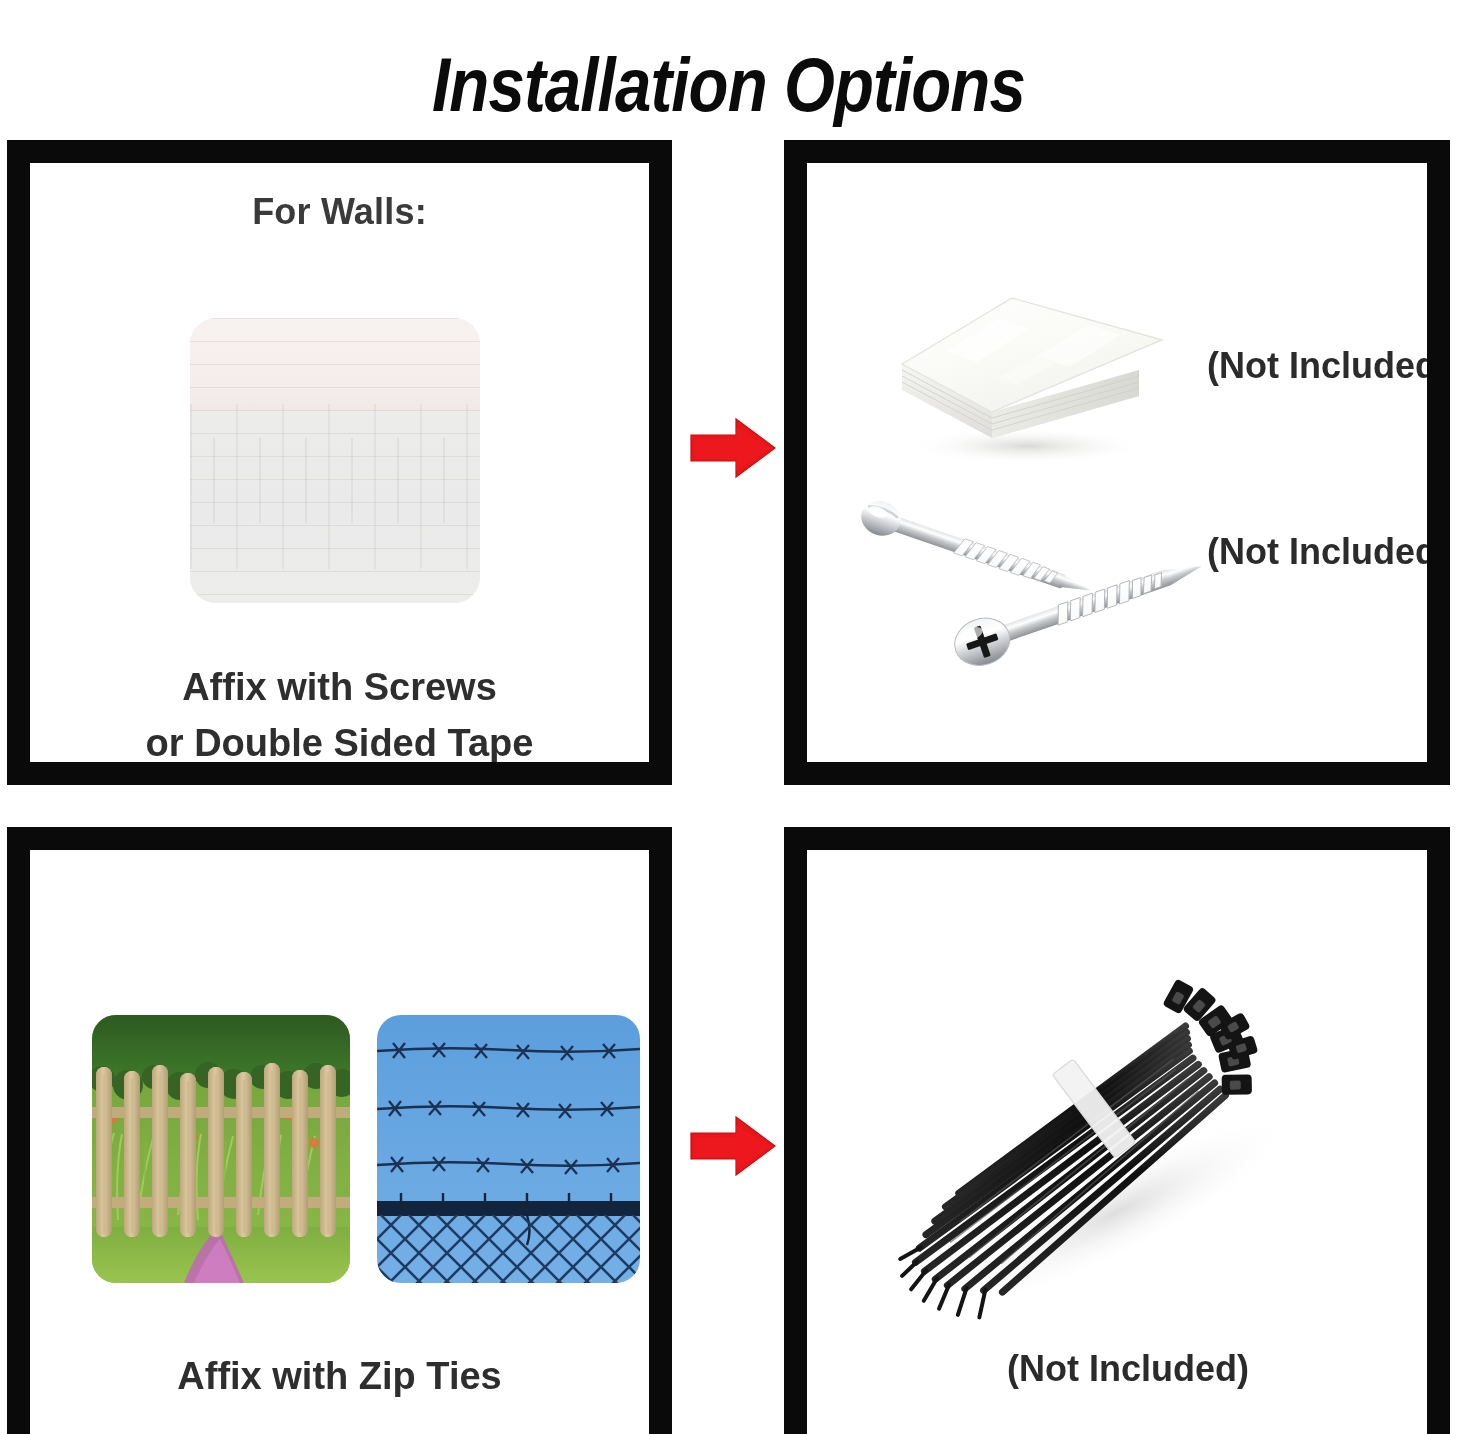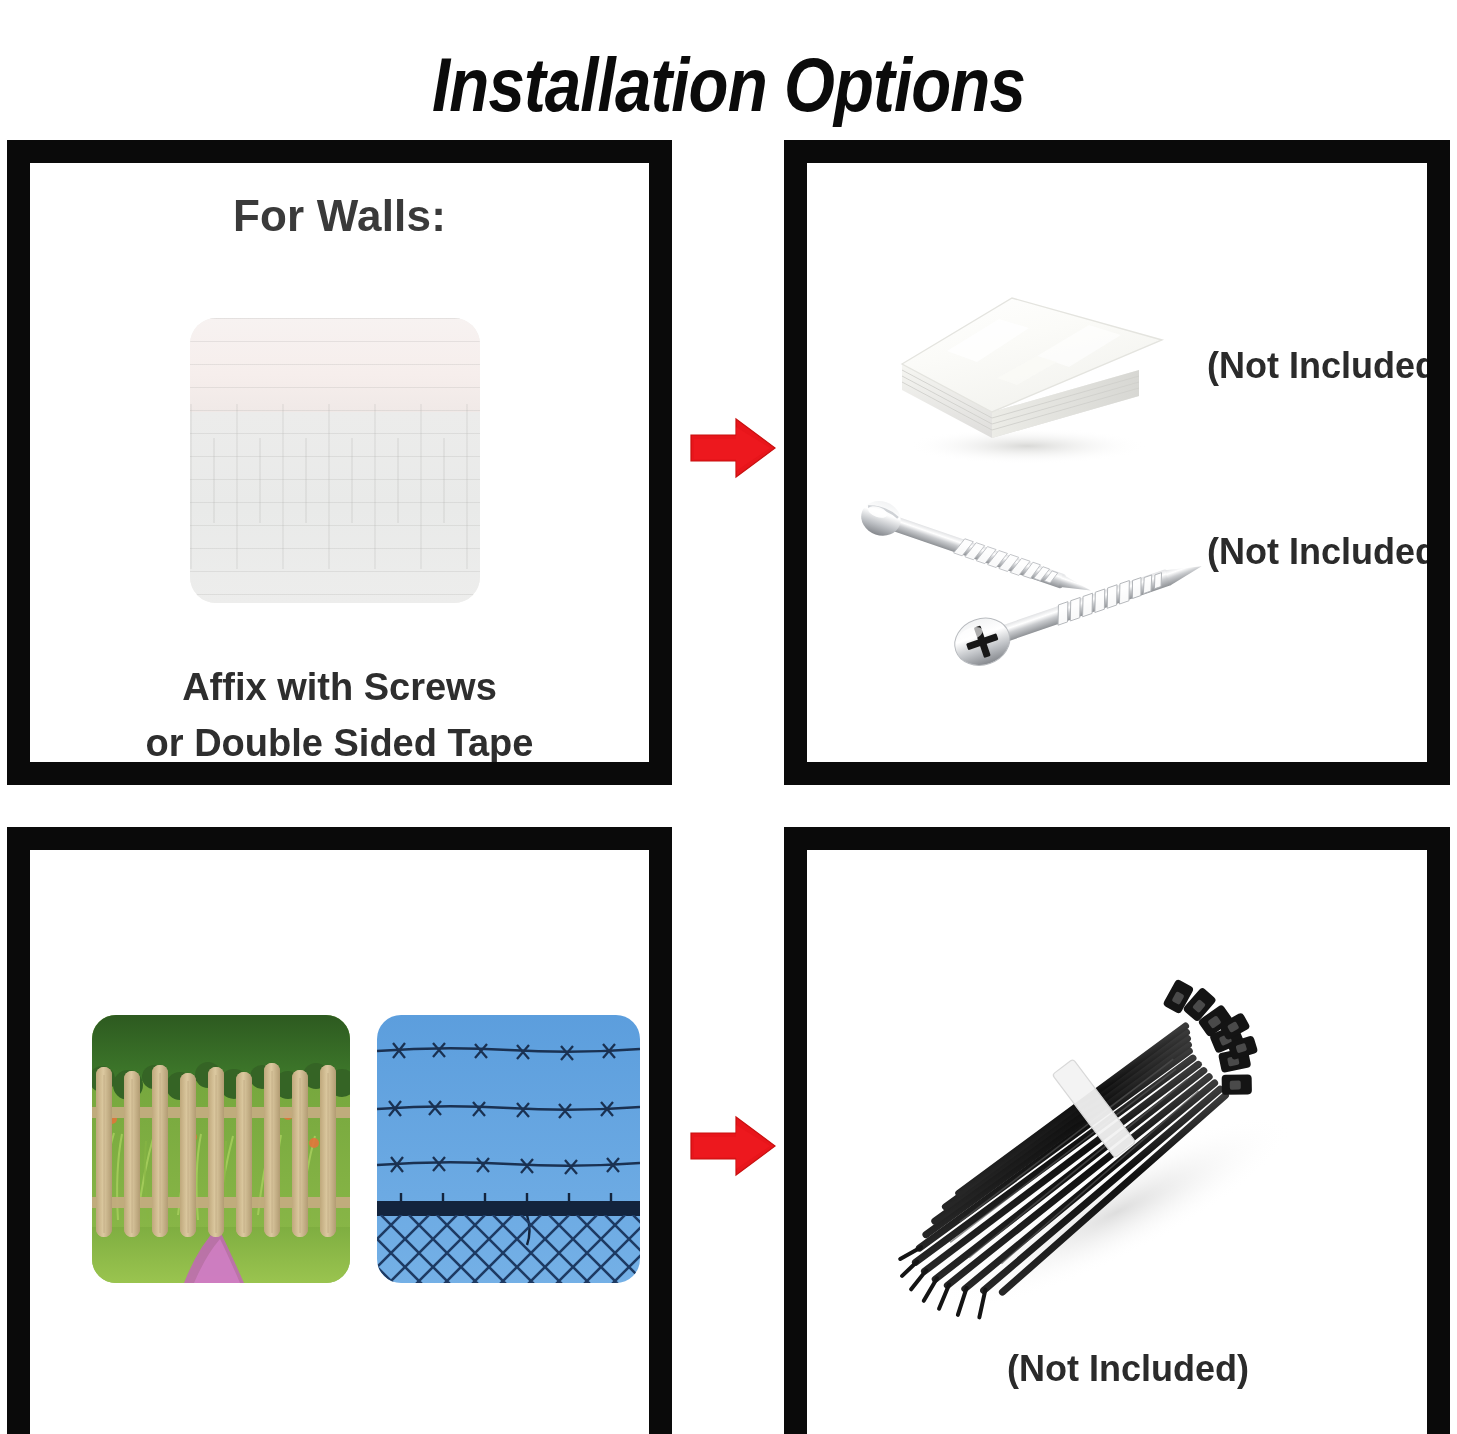--- a/index.html
+++ b/index.html
@@ -58,21 +58,21 @@
   #panel-hardware  { left: 784px; top: 100px;  width: 666px; height: 645px; }
   #panel-fence     { left: 7px;   top: 787px;  width: 665px; height: 640px; }
   #panel-zipties   { left: 784px; top: 787px;  width: 666px; height: 640px; }
 
   
   .panel-heading {
     position: absolute;
     left: 0;
     width: 100%;
     text-align: center;
-    font-size: 44px;
+    font-size: 36px;
     font-weight: bold;
     color: #3a3a3a;
     letter-spacing: 0.2px;
     white-space: nowrap;
   }
   .panel-caption {
     position: absolute;
     left: 0;
     width: 100%;
     text-align: center;
@@ -512,20 +512,21 @@
             <path d="M192,178 l0,10"></path>
               <path d="M234,178 l0,10"></path>
           </g>
 
           <path d="M150,200 q5,16 0,30" stroke="#13243d" stroke-width="2.4" fill="none"></path>
 
           <rect x="0" y="200" width="263" height="68" fill="url(#chain)"></rect>
         </svg>
       </div>
 
+      <div class="panel-caption" style="top:498px;">Affix with Zip Ties</div>
     </div>
   </div>
 
   <div class="arrow" style="left:688px; top:1073px;">
     <svg viewBox="0 0 90 66" xmlns="http://www.w3.org/2000/svg">
       <polygon points="3,20 48,20 48,4 87,33 48,62 48,46 3,46" fill="#e8151b" stroke="#c8100f" stroke-width="1.2"></polygon>
       <polygon points="6,24 48,24 48,12 82,33 48,56 48,44 6,44" fill="#f01c20" opacity="0.55"></polygon>
     </svg>
   </div>
 

